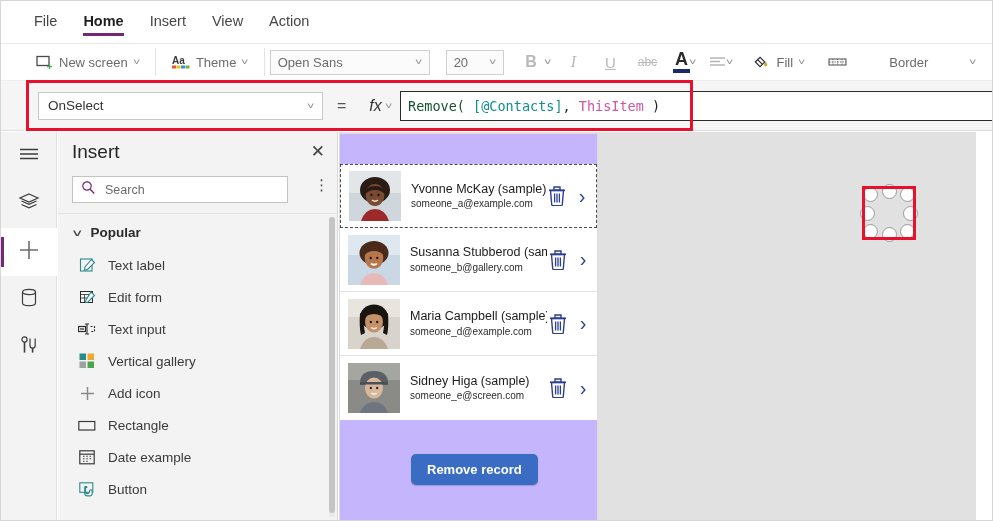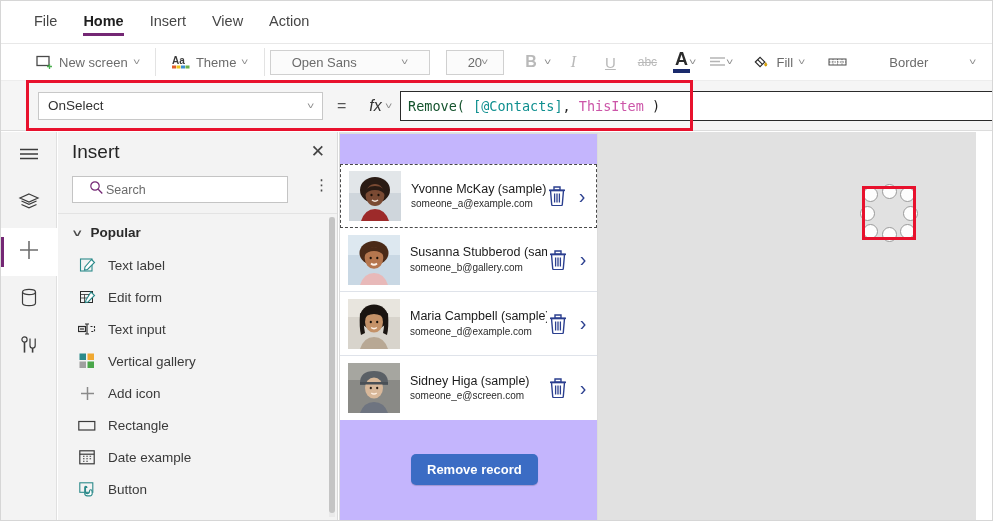--- a/index.html
+++ b/index.html
@@ -73,21 +73,21 @@
     cursor: default;
     white-space: nowrap;
   }
   .chev { font-size: 9px; color: #8a8a8a; display: inline-block; transform: scaleX(1.4); }
   .sel-box {
     border: 1px solid #d0d0d0;
     background: #fbfbfb;
     height: 25px;
     display: flex; align-items: center;
     justify-content: space-between;
-    padding: 0 21px;
+    padding: 0 7px;
     font-size: 13px;
     color: #6b6b6b;
     cursor: default;
   }
   .font-sel { width: 160px; margin-left: 5px; }
   .size-sel { width: 58px; margin-left: 16px; }
   .fmt-btn {
     width: 27px; height: 27px;
     display: flex; align-items: center; justify-content: center;
     color: #b9b9b9; font-size: 15px; cursor: default;
@@ -194,21 +194,21 @@
     position: absolute; right: 12px; top: 11px;
     font-size: 17px; color: #444; cursor: default;
     line-height: 1;
   }
   .search-box {
     position: absolute; left: 14px; top: 44px;
     width: 216px; height: 27px;
     background: #ffffff;
     border: 1px solid #c4c4c4;
     display: flex; align-items: center;
-    padding-left: 16px; 
+    padding-left: 8px; gap: 7px;
   }
   .search-box input {
     border: 0; outline: 0;
     font-size: 12.5px; color: #555;
     background: transparent;
     width: 160px;
     font-family: "Liberation Sans", sans-serif;
   }
   .search-box input::placeholder { color: #6b6b6b; }
   .panel-more {

